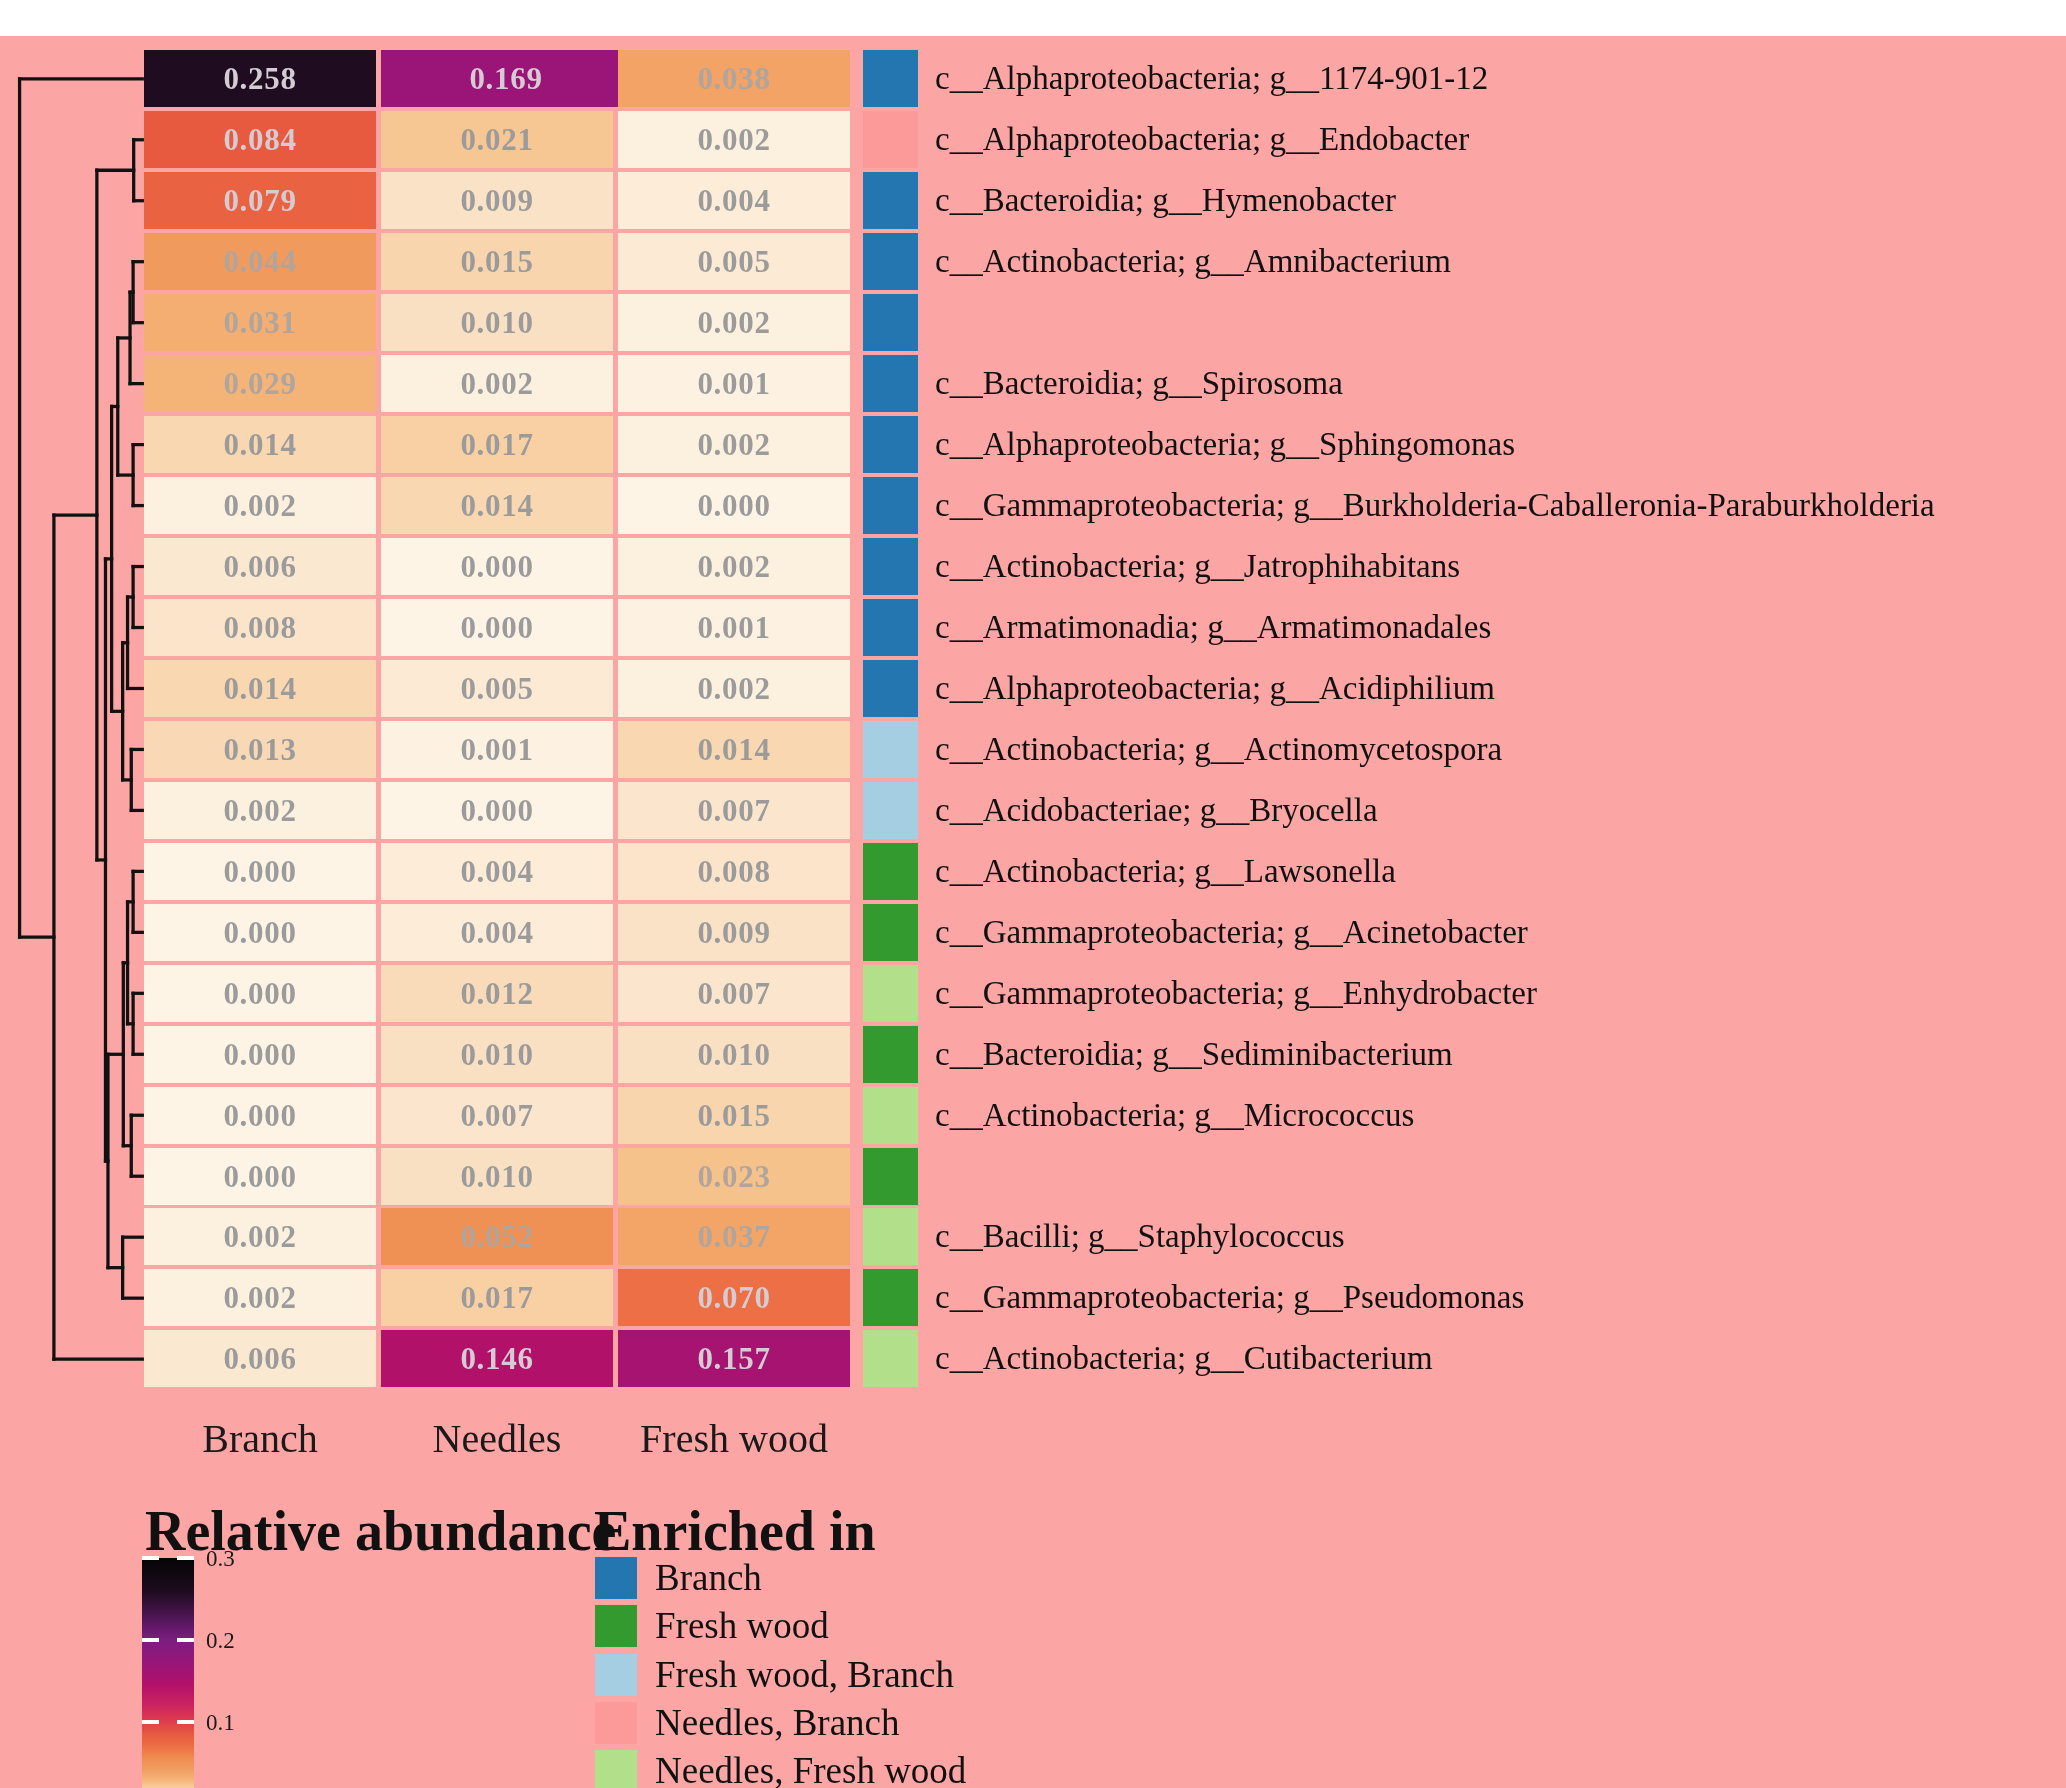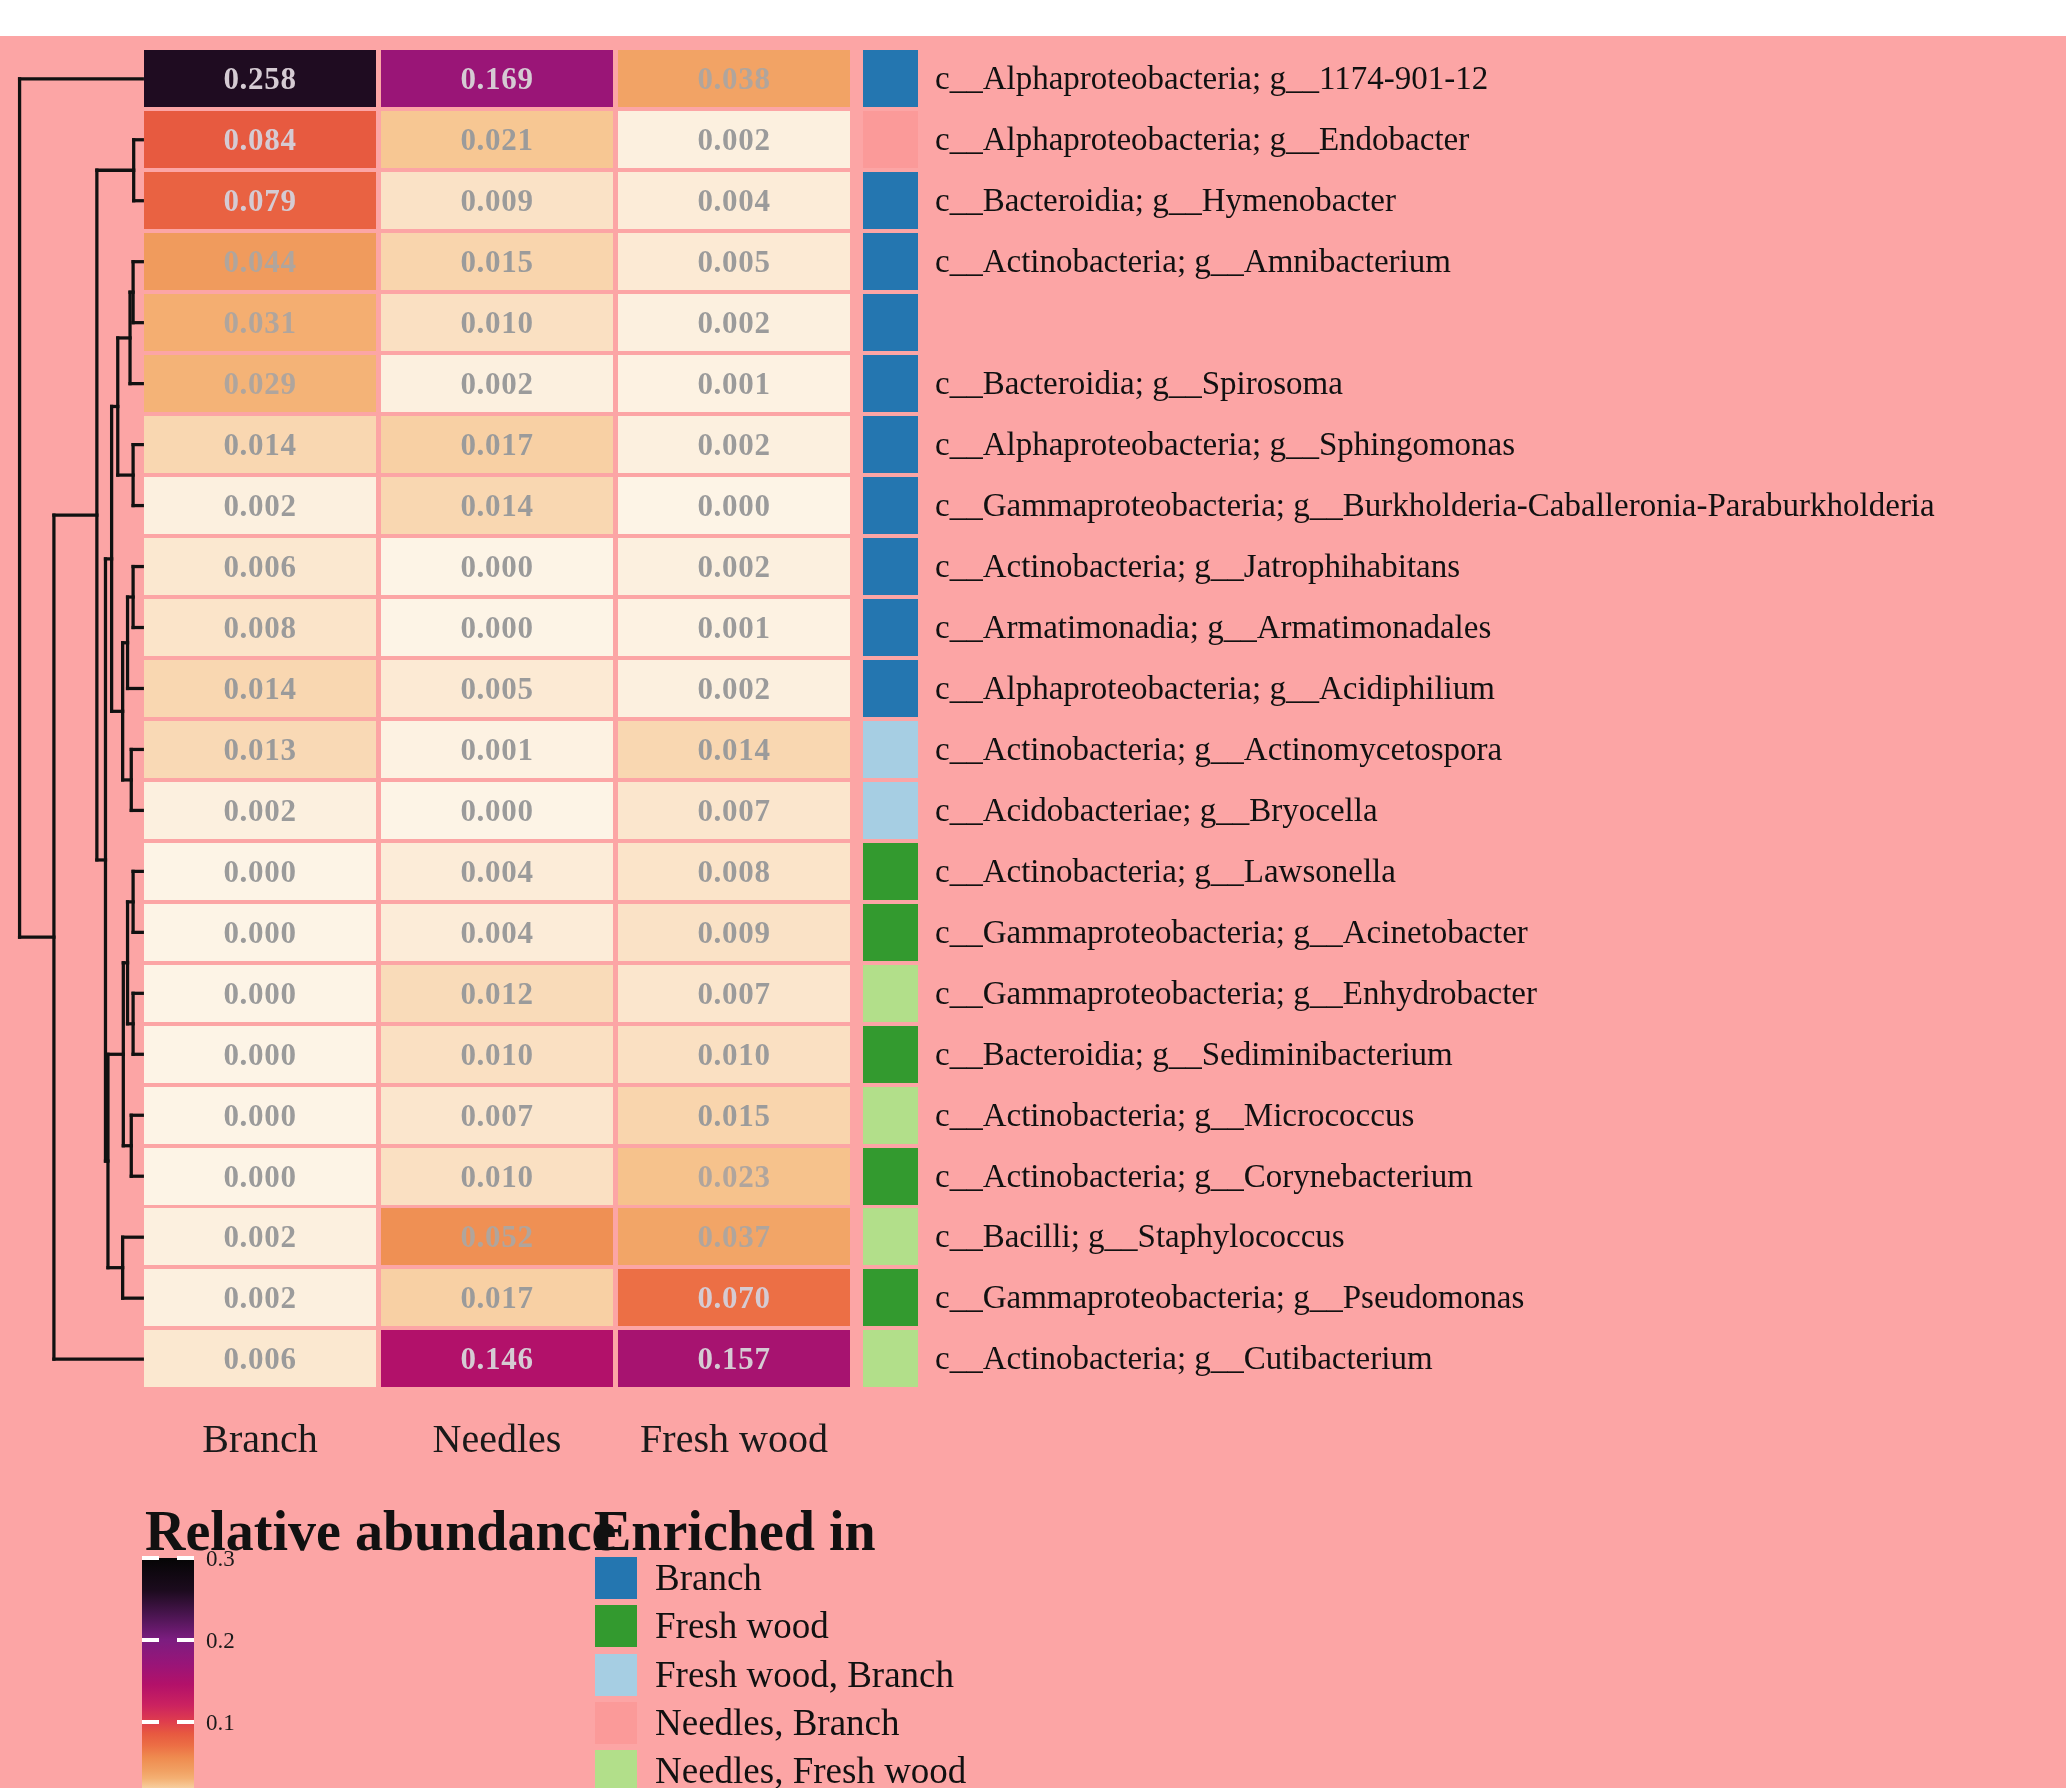--- a/index.html
+++ b/index.html
@@ -114,21 +114,21 @@
       <line x1="82.6" y1="733.9" x2="148.4" y2="733.9"></line>
       <line x1="82.6" y1="2026.9" x2="218.0" y2="2026.9"></line>
       <line x1="30.0" y1="65.5" x2="30.0" y2="1380.4"></line>
       <line x1="30.0" y1="65.5" x2="218.0" y2="65.5"></line>
       <line x1="30.0" y1="1380.4" x2="82.6" y2="1380.4"></line>
     </svg>
 
   <div id="heatmap">
       <div class="hm-row" style="top: 0px;">
         <div class="hm-cell" style="left: 0px; background: rgb(31, 12, 33); color: rgb(213, 203, 211);">0.258</div>
-        <div class="hm-cell" style="left: 237px; background: rgb(154, 21, 119); color: rgb(213, 203, 211);">0.169</div>
+        <div class="hm-cell" style="left: 237px; background: rgb(154, 21, 119); color: rgb(213, 203, 211); padding-left: 9px;">0.169</div>
         <div class="hm-cell" style="left: 474px; background: rgb(242, 163, 101); color: rgb(176, 165, 157);">0.038</div>
         <div class="hm-strip" style="background: rgb(36, 118, 176);"></div>
         <div class="hm-label">c__Alphaproteobacteria; g__1174-901-12</div>
       </div>
       <div class="hm-row" style="top: 61px;">
         <div class="hm-cell" style="left: 0px; background: rgb(231, 90, 64); color: rgb(213, 203, 211);">0.084</div>
         <div class="hm-cell" style="left: 237px; background: rgb(247, 199, 147); color: rgb(155, 155, 155);">0.021</div>
         <div class="hm-cell" style="left: 474px; background: rgb(252, 240, 223); color: rgb(155, 155, 155);">0.002</div>
         <div class="hm-strip" style="background: rgb(251, 154, 153);"></div>
         <div class="hm-label">c__Alphaproteobacteria; g__Endobacter</div>
@@ -242,21 +242,20 @@
         <div class="hm-cell" style="left: 237px; background: rgb(251, 230, 205); color: rgb(155, 155, 155);">0.007</div>
         <div class="hm-cell" style="left: 474px; background: rgb(249, 213, 173); color: rgb(155, 155, 155);">0.015</div>
         <div class="hm-strip" style="background: rgb(178, 223, 138);"></div>
         <div class="hm-label">c__Actinobacteria; g__Micrococcus</div>
       </div>
       <div class="hm-row" style="top: 1098px;">
         <div class="hm-cell" style="left: 0px; background: rgb(253, 244, 230); color: rgb(155, 155, 155);">0.000</div>
         <div class="hm-cell" style="left: 237px; background: rgb(250, 224, 194); color: rgb(155, 155, 155);">0.010</div>
         <div class="hm-cell" style="left: 474px; background: rgb(246, 194, 140); color: rgb(176, 165, 157);">0.023</div>
         <div class="hm-strip" style="background: rgb(51, 154, 47);"></div>
-        <div class="hm-label">c__Actinobacteria; g__Corynebacterium</div>
       </div>
       <div class="hm-row" style="top: 1158px;">
         <div class="hm-cell" style="left: 0px; background: rgb(252, 240, 223); color: rgb(155, 155, 155);">0.002</div>
         <div class="hm-cell" style="left: 237px; background: rgb(239, 144, 84); color: rgb(176, 165, 157);">0.052</div>
         <div class="hm-cell" style="left: 474px; background: rgb(242, 165, 103); color: rgb(176, 165, 157);">0.037</div>
         <div class="hm-strip" style="background: rgb(178, 223, 138);"></div>
         <div class="hm-label">c__Bacilli; g__Staphylococcus</div>
       </div>
       <div class="hm-row" style="top: 1219px;">
         <div class="hm-cell" style="left: 0px; background: rgb(252, 240, 223); color: rgb(155, 155, 155);">0.002</div>

